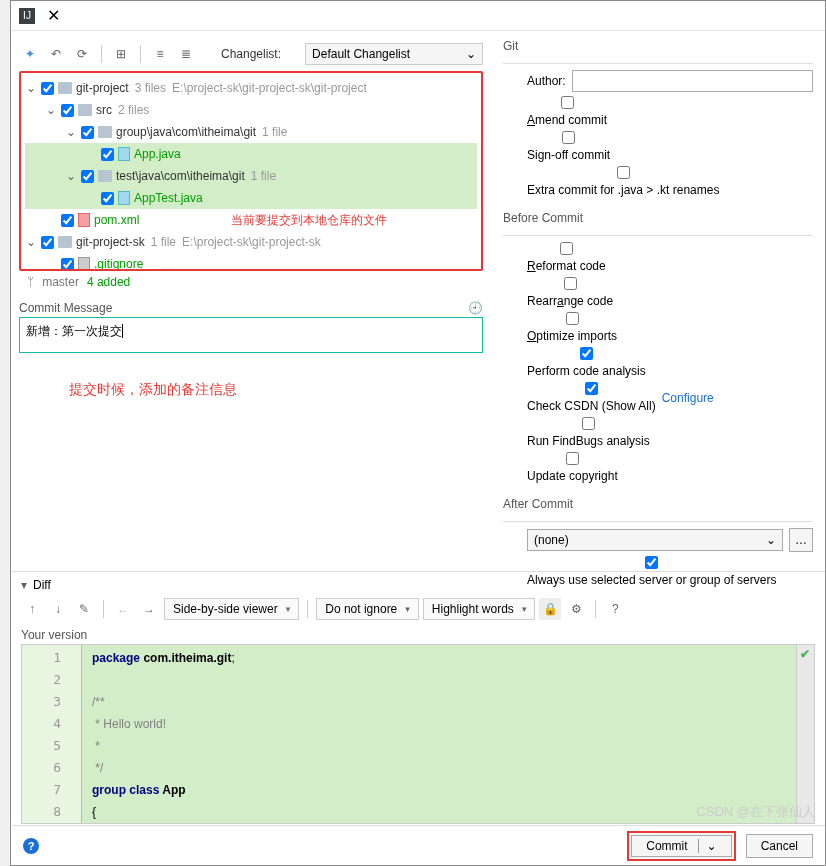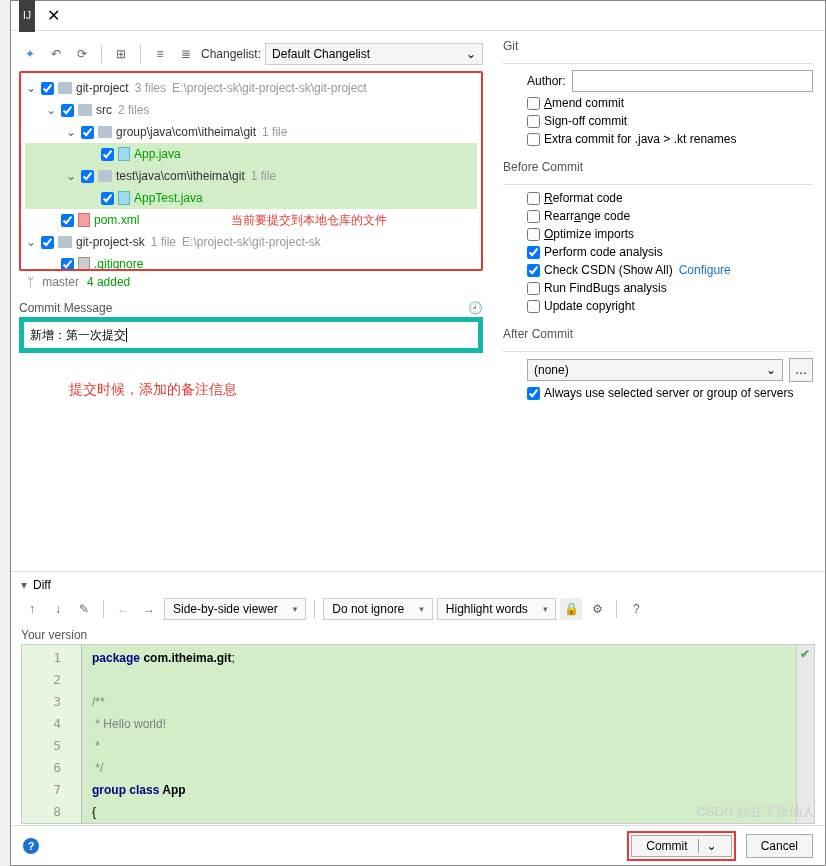--- a/index.html
+++ b/index.html
@@ -1,61 +1,61 @@
 <!DOCTYPE html>
 <html><head>
 <meta charset="utf-8">
 <style>
 * { box-sizing: border-box; margin: 0; padding: 0; font-family: "Segoe UI", Arial, sans-serif; font-size: 12px; }
 body { background: #f0f0f0; width: 826px; height: 866px; overflow: hidden; }
 .dialog { width: 816px; height: 866px; background: #fff; border: 1px solid #888; position: relative; margin-left: 10px; }
 .titlebar { height: 30px; display: flex; align-items: center; padding: 0 8px; border-bottom: 1px solid #e0e0e0; }
-.titlebar .logo { width: 16px; height: 32px; background: #3c3f41; margin-right: 8px; display: flex; align-items: center; justify-content: center; color: #fff; font-size: 10px; }
+.titlebar .logo { width: 16px; height: 16px; background: #3c3f41; margin-right: 8px; display: flex; align-items: center; justify-content: center; color: #fff; font-size: 10px; }
 .titlebar .title { flex: 1; }
 .titlebar .close { font-size: 16px; cursor: pointer; padding: 0 4px; }
 .main { display: flex; height: 540px; }
 .left { width: 480px; padding: 8px; display: flex; flex-direction: column; }
 .right { flex: 1; padding: 8px 12px; }
 .toolbar { display: flex; align-items: center; gap: 4px; padding: 4px 0; }
 .tbtn { width: 22px; height: 22px; display: flex; align-items: center; justify-content: center; color: #666; cursor: pointer; }
 .sep { width: 1px; height: 18px; background: #ccc; margin: 0 4px; }
-.changelist-label { color: #333; margin: 0 0; }
+.changelist-label { color: #333; margin: 0 20px; }
 .changelist-dd { flex: 1; background: #f5f5f5; border: 1px solid #ccc; padding: 3px 6px; display: flex; justify-content: space-between; align-items: center; }
 .tree-box { border: 2px solid #e53935; border-radius: 2px; padding: 4px; margin-top: 2px; height: 200px; overflow: auto; }
 .tree-row { display: flex; align-items: center; white-space: nowrap; height: 22px; }
 .tree-row.hl { background: #d4edc9; }
 .arrow { width: 12px; text-align: center; color: #666; cursor: pointer; }
 .cb { width: 13px; height: 13px; margin: 0 4px; }
 .folder-icon { width: 14px; height: 12px; background: #b8c4d0; margin-right: 4px; border-radius: 1px; }
 .file-icon { width: 12px; height: 14px; background: #a0d8ef; margin-right: 4px; border: 1px solid #5bb; }
 .file-icon.xml { background: #f2a0a0; border-color: #d66; }
 .file-icon.git { background: #ccc; border-color: #999; }
 .fname { color: #00a000; }
 .fname.black { color: #333; }
 .meta { color: #999; margin-left: 6px; }
 .red-note { color: #e53935; position: absolute; }
 .branch-row { display: flex; align-items: center; padding: 4px 8px; color: #777; gap: 8px; }
 .branch-row .added { color: #00a000; }
 .section-label { color: #555; margin: 8px 0 2px 0; display: flex; justify-content: space-between; align-items: center; }
 .clock { color: #999; }
-.msg-box { border: 5px solid #14b8a6; height: 36px; padding: 4px 6px; font-size: 15px; font-family: serif; }
+.msg-box { border: 1px solid #14b8a6; height: 36px; padding: 4px 6px; font-size: 15px; font-family: serif; }
 .cursor { border-right: 1px solid #000; animation: blink 1s infinite; }
 @keyframes blink { 50% { border-color: transparent; } }
 .fieldset-title { color: #555; margin-bottom: 6px; border-bottom: 0px; padding-bottom: 4px; }
 .form-row { display: flex; align-items: center; margin: 4px 0 4px 24px; gap: 6px; }
 .form-row input[type=text] { flex: 1; border: 1px solid #aaa; height: 22px; padding: 0 4px; }
-.form-row label { display: flex; align-items: center; gap: 4px; }
+.form-row label { display: flex; align-items: center; gap: 4px; flex-direction: column; }
 .form-row .u { text-decoration: underline; }
 .link { color: #1a6fd6; cursor: pointer; }
 .select { border: 1px solid #aaa; background: #f5f5f5; padding: 3px 6px; display: flex; justify-content: space-between; align-items: center; flex: 1; }
 .sq-btn { width: 24px; height: 24px; border: 1px solid #aaa; background: #f5f5f5; display: flex; align-items: center; justify-content: center; }
 .diff-section { border-top: 1px solid #ddd; padding: 6px 10px; }
 .diff-header { display: flex; align-items: center; gap: 6px; }
 .diff-toolbar { display: flex; align-items: center; gap: 4px; padding: 6px 0; }
-.dd-btn { border: 1px solid #ccc; background: #fafafa; padding: 3px 8px; display: flex; align-items: center; gap: 15px; }
+.dd-btn { border: 1px solid #ccc; background: #fafafa; padding: 3px 8px; display: flex; align-items: center; gap: 8px; }
 .dd-btn .caret { font-size: 9px; color: #666; }
 .your-ver { color: #555; padding: 2px 0; }
 .code-area { position: relative; border: 1px solid #ccc; height: 180px; display: flex; background: #d4edc9; }
 .gutter { width: 60px; background: #e8f5e0; border-right: 1px solid #bbb; color: #999; text-align: right; padding-right: 20px; font-family: monospace; font-size: 13px; line-height: 22px; padding-top: 2px;}
 .code { flex: 1; font-family: "Courier New", monospace; font-size: 14px; line-height: 22px; padding: 2px 10px; white-space: pre; }
 .kw { color: #000080; font-weight: bold; }
 .bold { font-weight: bold; }
 .comment { color: #808080; }
 .check { position: absolute; right: 4px; top: 2px; color: #4caf50; font-weight: bold; }
 .scroll { width: 18px; background: #e8e8e8; border-left: 1px solid #ccc; }

